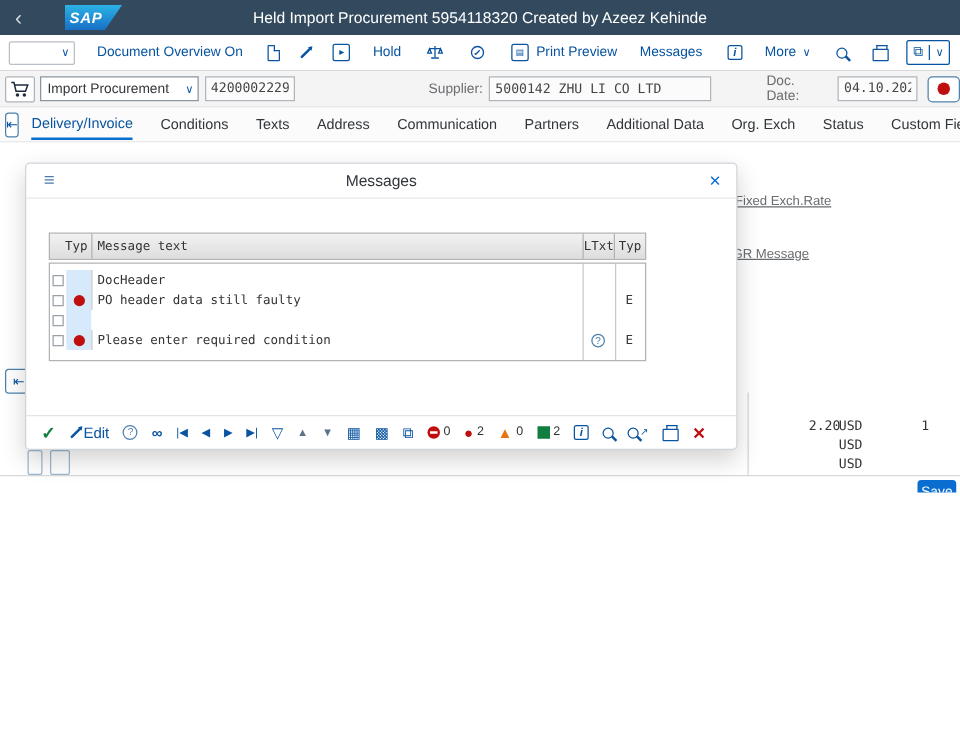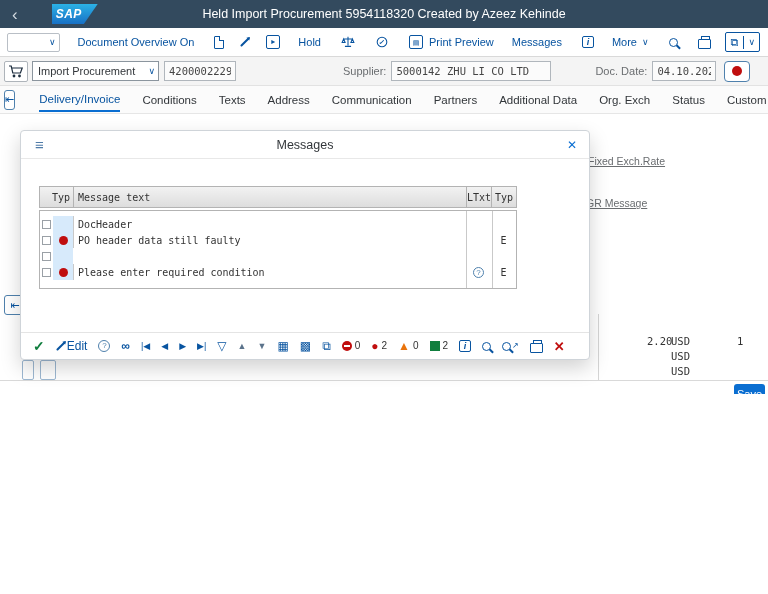--- a/index.html
+++ b/index.html
@@ -194,31 +194,31 @@
         <circle cx="6" cy="12" r="1.4" fill="#1d2d3e"></circle>
           <circle cx="11.5" cy="12" r="1.4" fill="#1d2d3e"></circle>
       </svg>
     </span>
     <div class="sel-doc">
       <span class="val">Import Procurement</span>
       <span class="chev">∨</span>
     </div>
     <input class="fld" style="margin-left: 5px; width: 72px;" value="4200002229">
     <span class="lbl" style="margin-left:107px;">Supplier:</span>
-    <input class="fld" style="margin-left: 5px; width: 160px;" value="5000142 ZHU LI CO LTD">
+    <input class="fld" style="margin-left: 5px; width: 178px;" value="5000142 ZHU LI CO LTD">
     <span class="lbl" style="margin-left:44px;">Doc. Date:</span>
     <input class="fld" style="margin-left: 5px; width: 64px;" value="04.10.2024">
     <span class="msg-ind" style="margin-left:8px;">
       <span class="reddot"></span>
     </span>
   </div>
 
   <div class="tabs-row">
     <span class="collapse-btn">⇤</span>
-    <span class="tab active" style="margin-left:24px;">Delivery/Invoice</span>
+    <span class="tab active" style="margin-left:10px;">Delivery/Invoice</span>
     <span class="tab">Conditions</span>
     <span class="tab">Texts</span>
     <span class="tab">Address</span>
     <span class="tab">Communication</span>
     <span class="tab">Partners</span>
     <span class="tab">Additional Data</span>
     <span class="tab">Org. Exch</span>
     <span class="tab">Status</span>
     <span class="tab">Custom Fie...</span>
 

